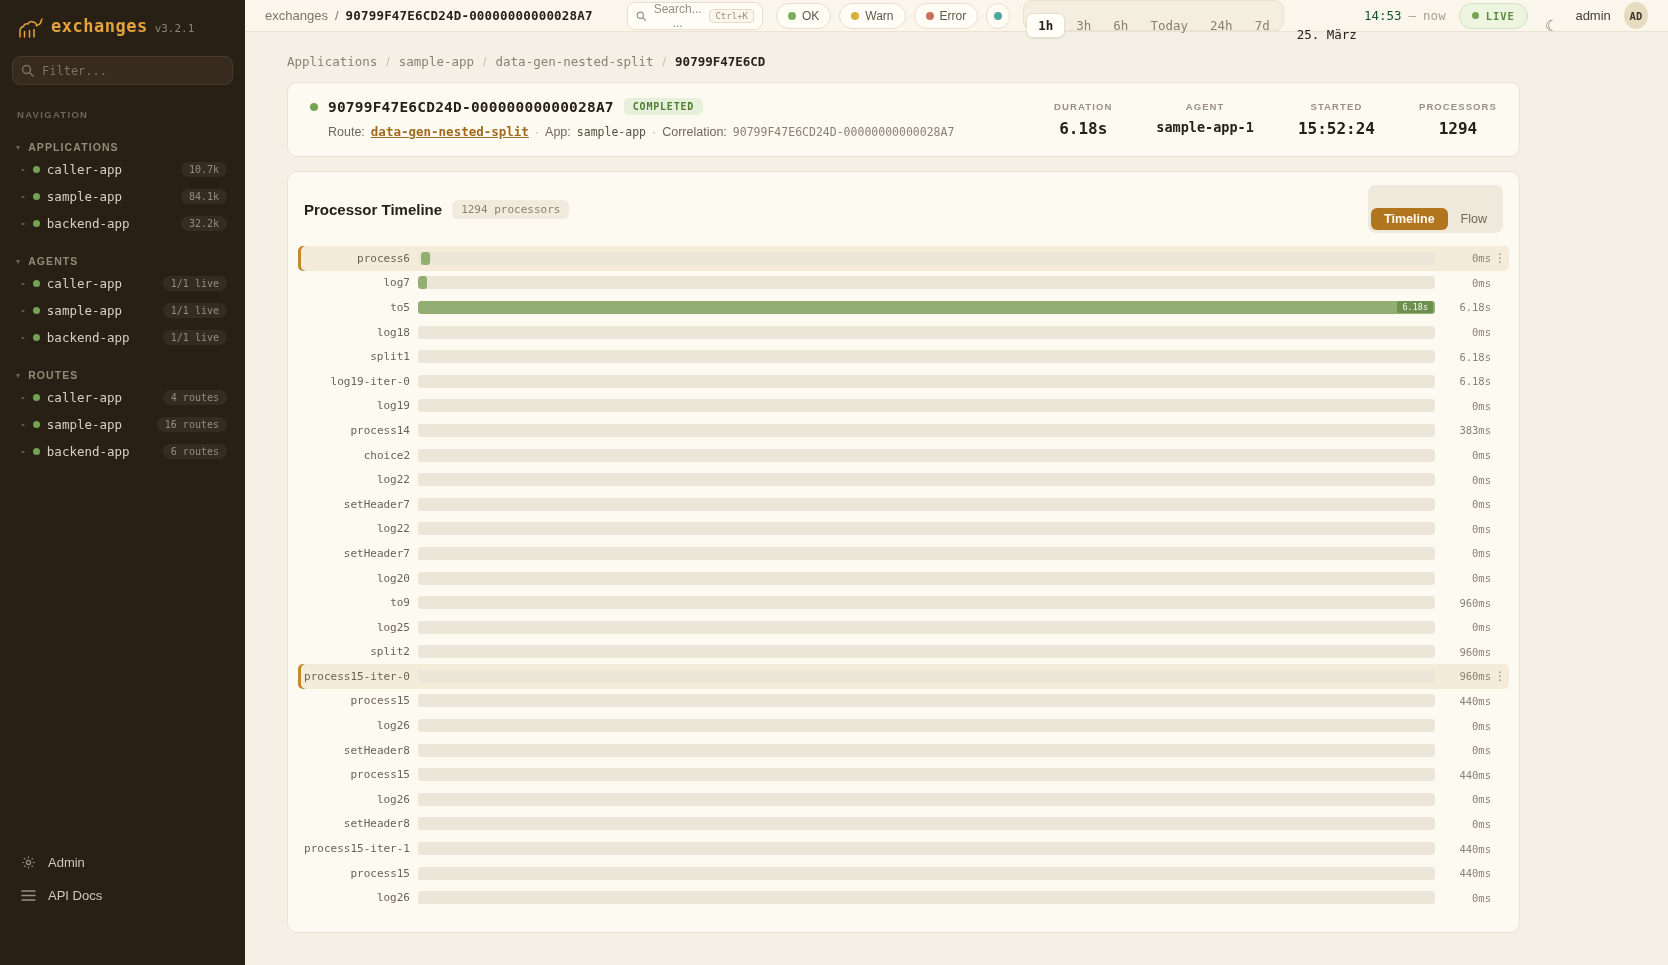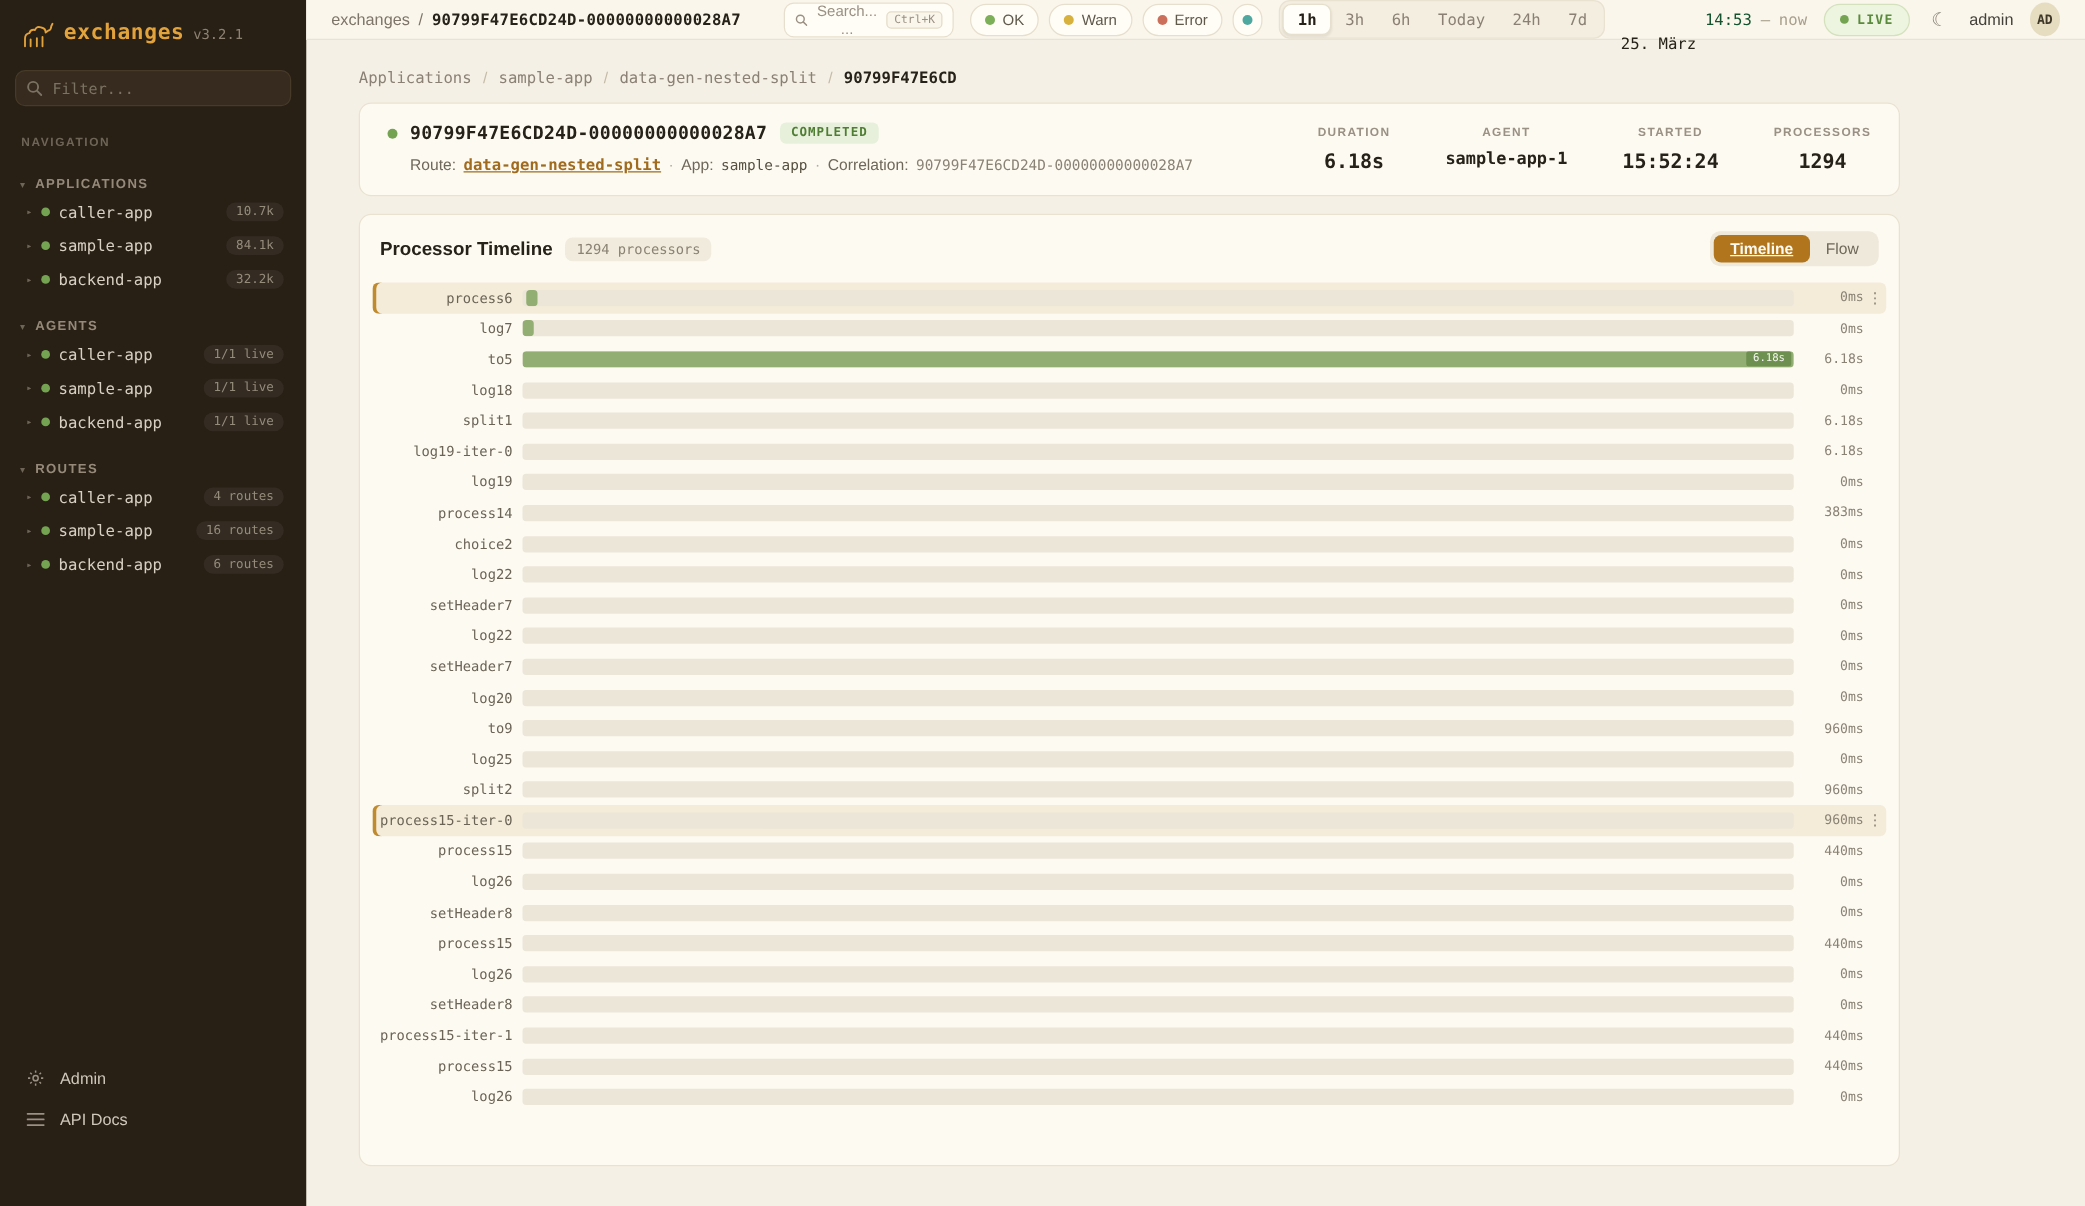--- a/index.html
+++ b/index.html
@@ -1,18 +1,18 @@
 <!DOCTYPE html>
 <html><head>
 <meta charset="utf-8">
 <style>
   * { margin:0; padding:0; box-sizing:border-box; }
   html,body { width:1668px; height:965px; overflow:hidden; }
   body { font-family:"Liberation Sans","DejaVu Sans",sans-serif; background:#f5f0e5; color:#2c2820; }
-  button { border:none; background:transparent; font:inherit; cursor:pointer; }
+  button { border:none; background:transparent; font:inherit; cursor:pointer;margin-top:20px; }
 
   .app { display:flex; height:100%; }
 
   
   .sidebar { width:245px; flex-shrink:0; background:#281f15; color:#d6cec2; display:flex; flex-direction:column; padding:14px 12px 56px; }
   .logo-row { display:flex; align-items:baseline; gap:7px; padding:2px 4px 0; }
   .logo-icon { align-self:center; line-height:0; }
   .logo-name { font-family:"DejaVu Sans Mono",monospace; font-weight:bold; font-size:17px; color:#e2a23c; letter-spacing:.5px; }
   .logo-version { font-size:11px; color:#8d8171; font-family:"DejaVu Sans Mono",monospace; }
   .filter-box { position:relative; margin-top:16px; }
@@ -78,21 +78,21 @@
   .stat-label { font-size:9.5px; letter-spacing:1.1px; color:#9a9083; font-weight:bold; }
   .stat-value { margin-top:7px; font-family:"DejaVu Sans Mono",monospace; font-size:16px; font-weight:bold; color:#272219; }
   .stat:nth-child(2) .stat-value { font-size:13.5px; }
 
   .timeline-card { margin-top:14px; min-height:762px; }
   .tl-header { display:flex; align-items:center; padding:13px 16px 11px; }
   .tl-title { font-size:15px; font-weight:bold; color:#272219; }
   .tl-count-badge { margin-left:10px; background:#f0ebdc; border-radius:6px; padding:3px 9px; font-size:11px; color:#8a8274; font-family:"DejaVu Sans Mono",monospace; }
   .tl-toggle { margin-left:auto; display:flex; align-items:center; background:#eee9da; border-radius:8px; padding:3px; }
   .toggle-btn { padding:4px 13px; font-size:12.5px; color:#6f685a; border-radius:6px; }
-  .toggle-btn.active { background:#b1761d; color:#fdfaf2; font-weight:bold;text-decoration:underline; }
+  .toggle-btn.active { background:#b1761d; color:#fdfaf2; font-weight:bold; }
   .tl-rows { padding:2px 10px 14px; }
   .tl-row { display:flex; align-items:center; height:24.6px; border-radius:5px; position:relative; }
   .tl-row.hl { background:#f4ecd9; box-shadow:inset 3px 0 0 #c08a2e; }
   .tl-label { width:112px; flex-shrink:0; text-align:right; font-family:"DejaVu Sans Mono",monospace; font-size:11px; color:#6b6456; white-space:nowrap; }
   .tl-barwrap { flex:1; margin:0 8px; height:13px; background:#ebe6d7; border-radius:3px; position:relative; overflow:hidden; }
   .tl-fill { position:absolute; top:0; bottom:0; background:#93ae72; border-radius:3px; display:flex; align-items:center; justify-content:flex-end; min-width:8px; }
   .tl-fill-label { background:#6d8f4f; color:#f4f7ee; font-size:8.5px; font-family:"DejaVu Sans Mono",monospace; padding:1px 5px; border-radius:2px; margin-right:2px; white-space:nowrap; }
   .tl-dur { width:48px; flex-shrink:0; text-align:right; font-family:"DejaVu Sans Mono",monospace; font-size:10.5px; color:#8a8274; white-space:nowrap; }
   .tl-kebab { width:18px; flex-shrink:0; text-align:center; color:#8a8274; font-size:12px; visibility:hidden; cursor:pointer; }
   .tl-row.hl .tl-kebab { visibility:visible; }

